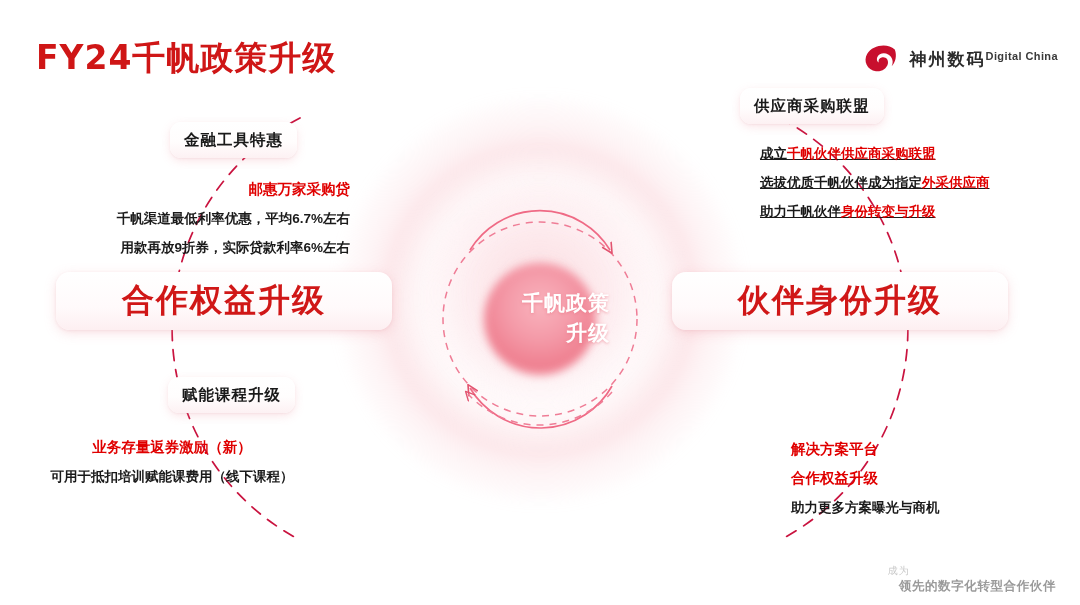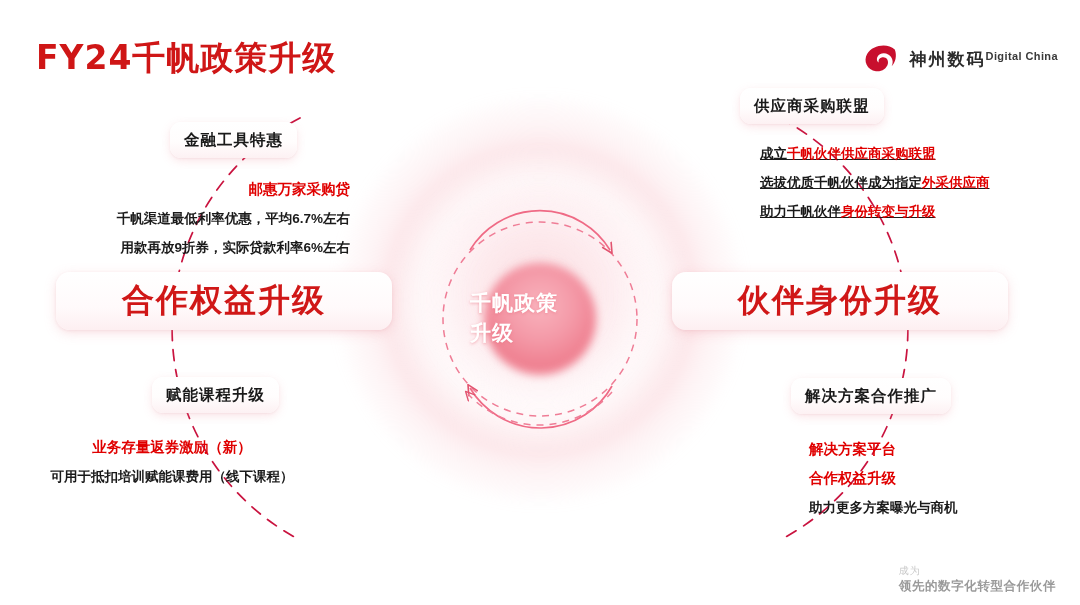--- a/index.html
+++ b/index.html
@@ -50,21 +50,21 @@
   
   .core{
     position:absolute;left:484px;top:263px;width:112px;height:112px;
     border-radius:50%;
     background:radial-gradient(circle at 50% 38%,
         #f9b3bd 0%, #f49aa8 38%, #ef8090 68%, #f2a0ac 100%);
     filter:blur(4px);
   }
   .core-text{
     position:absolute;left:470px;top:288px;width:140px;
-    text-align:left;color:#ffffff;
+    text-align:right;color:#ffffff;
     font-size:21px;font-weight:700;line-height:1.45;
     letter-spacing:1px;
     text-shadow:0 1px 3px rgba(235,110,125,0.55);
   }
 
   
   #rings{position:absolute;left:0;top:0;width:1080px;height:605px;}
 
   
   .pill{
@@ -85,57 +85,57 @@
     background:linear-gradient(180deg,#ffffff 0%,#fffdfd 55%,#fdf1f3 100%);
     border-radius:11px;
     box-shadow:0 3px 10px rgba(238,150,162,0.24),
                0 1px 2px rgba(200,120,130,0.10);
     display:flex;align-items:center;justify-content:center;
     color:#1a1a1a;font-weight:700;font-size:15.5px;letter-spacing:1px;
     padding:0 14px;
     white-space:nowrap;
   }
   .chip-fin {left:170px;top:122px;height:36px;}
-  .chip-course{left:152px;top:377px;height:36px;}
+  .chip-course{left:168px;top:377px;height:36px;}
   .chip-supply{left:740px;top:88px;height:36px;}
   .chip-solution{left:791px;top:378px;height:36px;}
 
   
   .txtblock{position:absolute;font-size:13.5px;line-height:29px;color:#1a1a1a;
             white-space:nowrap;}
   .txtblock .hl{color:#e00000;font-weight:700;}
   .txtblock .hd{color:#e00000;font-weight:700;font-size:14.5px;}
   .txtblock .bd{font-weight:700;}
 
   .tb-fin{left:40px;top:175px;text-align:right;width:310px;}
   .tb-fin .line{display:block;}
   .tb-course{left:22px;top:433px;text-align:center;width:300px;}
   .tb-course .line{display:block;}
   .tb-supply{left:760px;top:139px;text-align:left;text-decoration:underline;}
   .tb-supply .line{display:block;}
-  .tb-solution{left:791px;top:435px;text-align:left;margin-left:18px;}
+  .tb-solution{left:791px;top:435px;text-align:left;}
   .tb-solution .line{display:block;}
 
   
   .title{
     position:absolute;left:36px;top:36px;
     font-size:33px;font-weight:700;color:#cf1616;
     letter-spacing:1px;
     font-family:"DejaVu Sans","Liberation Sans",sans-serif;
   }
   .logo{position:absolute;right:22px;top:40px;display:flex;align-items:center;gap:9px;}
   .logo-mark{width:40px;height:40px;flex:0 0 40px;}
   .logo-words{display:flex;flex-direction:row;line-height:1.12;}
   .logo-cn{font-size:17px;font-weight:700;color:#2b2b2b;letter-spacing:2px;}
   .logo-en{font-size:11px;font-weight:700;color:#3a3a3a;letter-spacing:0.4px;}
 
   
   .footer{position:absolute;right:24px;bottom:10px;text-align:left;}
   .footer-top{font-size:10px;color:#c8c8c8;line-height:14px;letter-spacing:1px;}
-  .footer-main{font-size:12.5px;color:#9a9a9a;font-weight:700;letter-spacing:0.6px;}
+  .footer-main{font-size:12.5px;color:#9a9a9a;font-weight:700;letter-spacing:0.6px;margin-left:11px;}
 </style>
 </head>
 <body>
 
 <div id="slide">
 
   <div class="glow glow-outer"></div>
   <div class="glow glow-mid"></div>
   <div class="glow glow-inner"></div>
 
@@ -199,23 +199,20 @@
       <span class="bd">成立</span><span class="hl">千帆伙伴供应商采购联盟</span>
     </span>
     <span class="line">
       <span class="bd">选拔优质千帆伙伴成为指定</span><span class="hl">外采供应商</span>
     </span>
     <span class="line">
       <span class="bd">助力千帆伙伴</span><span class="hl">身份转变与升级</span>
     </span>
   </div>
 
-  <div class="chip chip-solution">
-    <span>解决方案合作推广</span>
-  </div>
   <div class="txtblock tb-solution">
     <span class="line hd">解决方案平台</span>
     <span class="line hd">合作权益升级</span>
     <span class="line bd">助力更多方案曝光与商机</span>
   </div>
 
   <div class="title">FY24千帆政策升级</div>
 
   <div class="logo">
     <svg class="logo-mark" viewBox="0 0 64 64" xmlns="http://www.w3.org/2000/svg">

